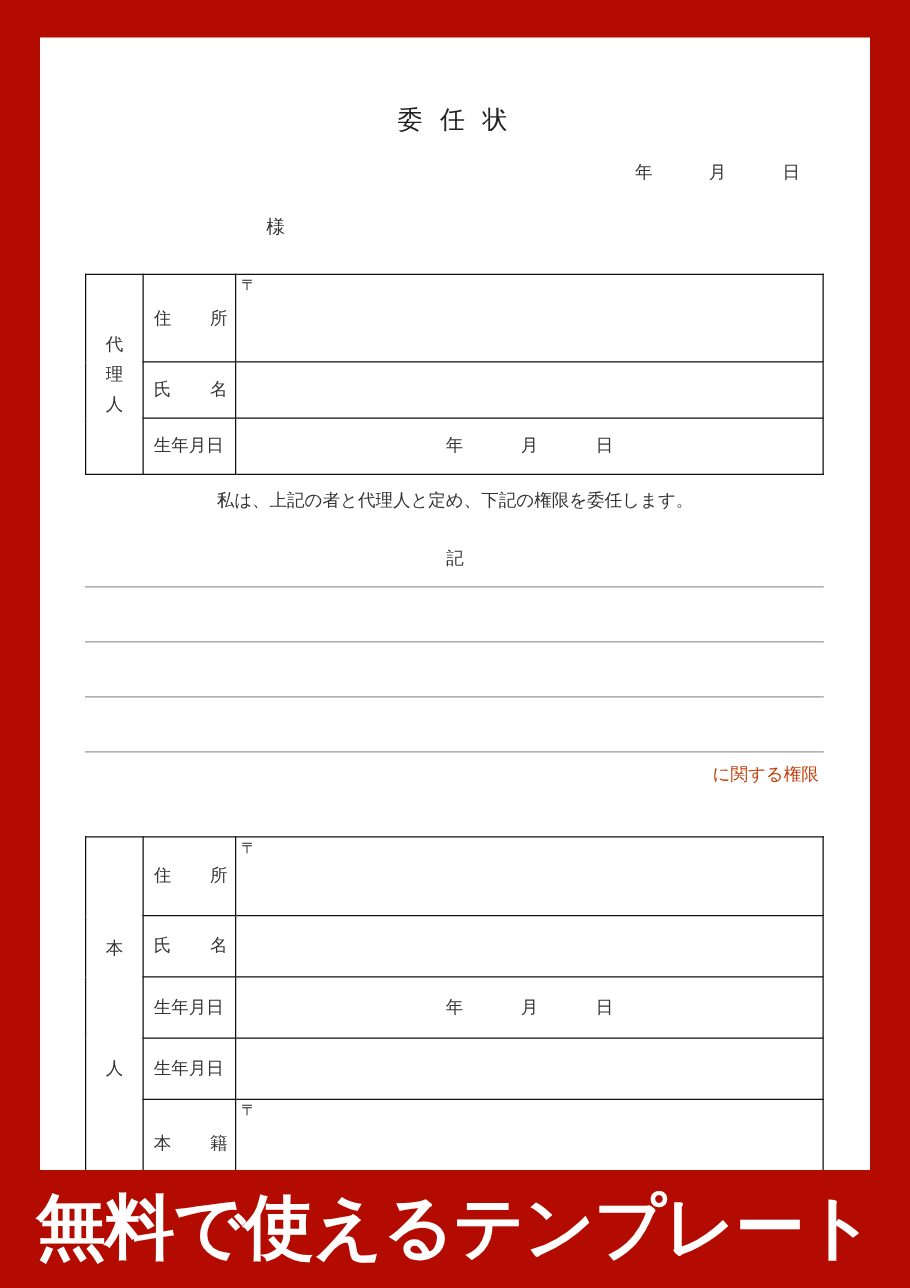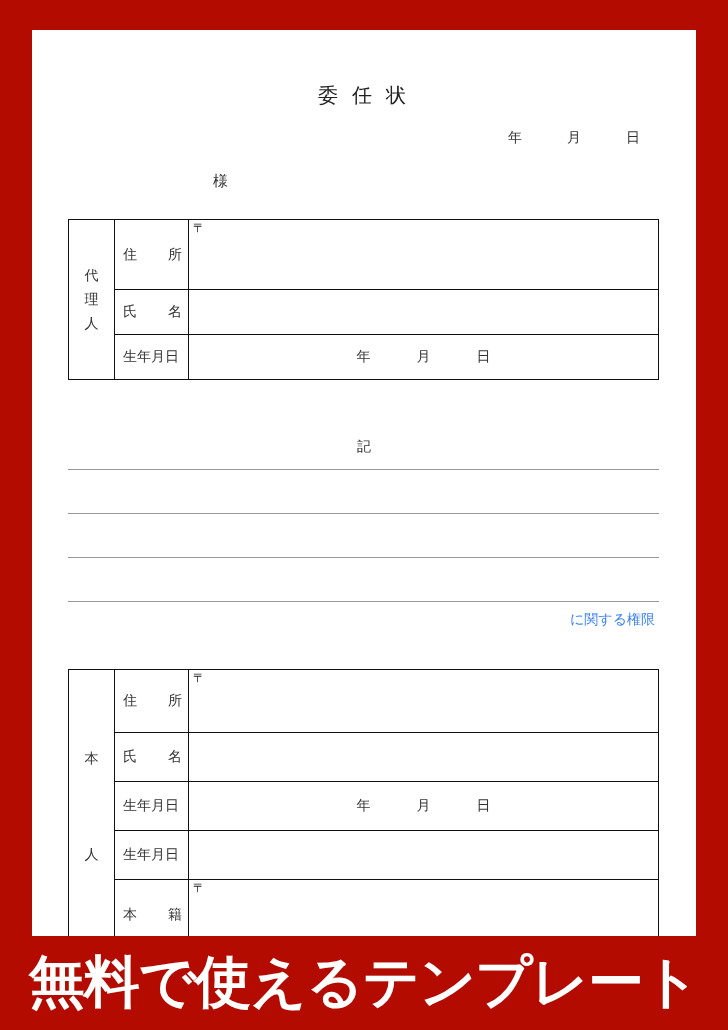--- a/index.html
+++ b/index.html
@@ -15,21 +15,21 @@
   td.side { width: 46px; text-align: center; vertical-align: middle; }
   td.label { width: 74px; padding: 0 6px 0 8px; }
   td.label .lbl { display: flex; justify-content: space-between; }
   td.value { position: relative; }
   .zip { position: absolute; left: 4px; top: 0px; font-size: 12px; color: #222; }
   .dob { display: flex; justify-content: center; gap: 0; }
   .dob span { display: inline-block; width: 60px; text-align: center; }
   .sentence { position: absolute; top: 362px; left: 0; width: 100%; text-align: center; font-size: 14px; color: #333; }
   .ki { position: absolute; top: 408px; left: 0; width: 100%; text-align: center; font-size: 14px; color: #333; }
   .rule { position: absolute; left: 36px; width: 591px; height: 1px; background: #999; }
-  .kanshi { position: absolute; top: 581px; right: 41px; font-size: 14px; color: #3b82f6; }
+  .kanshi { position: absolute; top: 581px; right: 41px; font-size: 14px; color: #c2410c; }
   .side-vert { display: flex; flex-direction: column; align-items: center; gap: 6px; }
   .banner { position: absolute; left: 0; top: 936px; width: 728px; height: 94px; display: flex; align-items: center; justify-content: center; }
   .banner-text { color: #fff; font-size: 56px; font-weight: bold; letter-spacing: -1px; font-family: "DejaVu Sans", sans-serif; }
 </style>
 </head>
 <body>
 
 <div class="page">
   <div class="title">委任状</div>
 
@@ -76,20 +76,21 @@
         <div class="dob">
           <span>年</span>
           <span>月</span>
           <span>日</span>
         </div>
       </td>
     </tr>
   </tbody>
     </table>
 
+  <div class="sentence">私は、上記の者と代理人と定め、下記の権限を委任します。</div>
   <div class="ki">記</div>
 
   <div class="rule" style="top:439px;"></div>
   <div class="rule" style="top:483px;"></div>
   <div class="rule" style="top:527px;"></div>
   <div class="rule" style="top:571px;"></div>
 
   <div class="kanshi">に関する権限</div>
 
   <table class="form" style="top:639px;">

